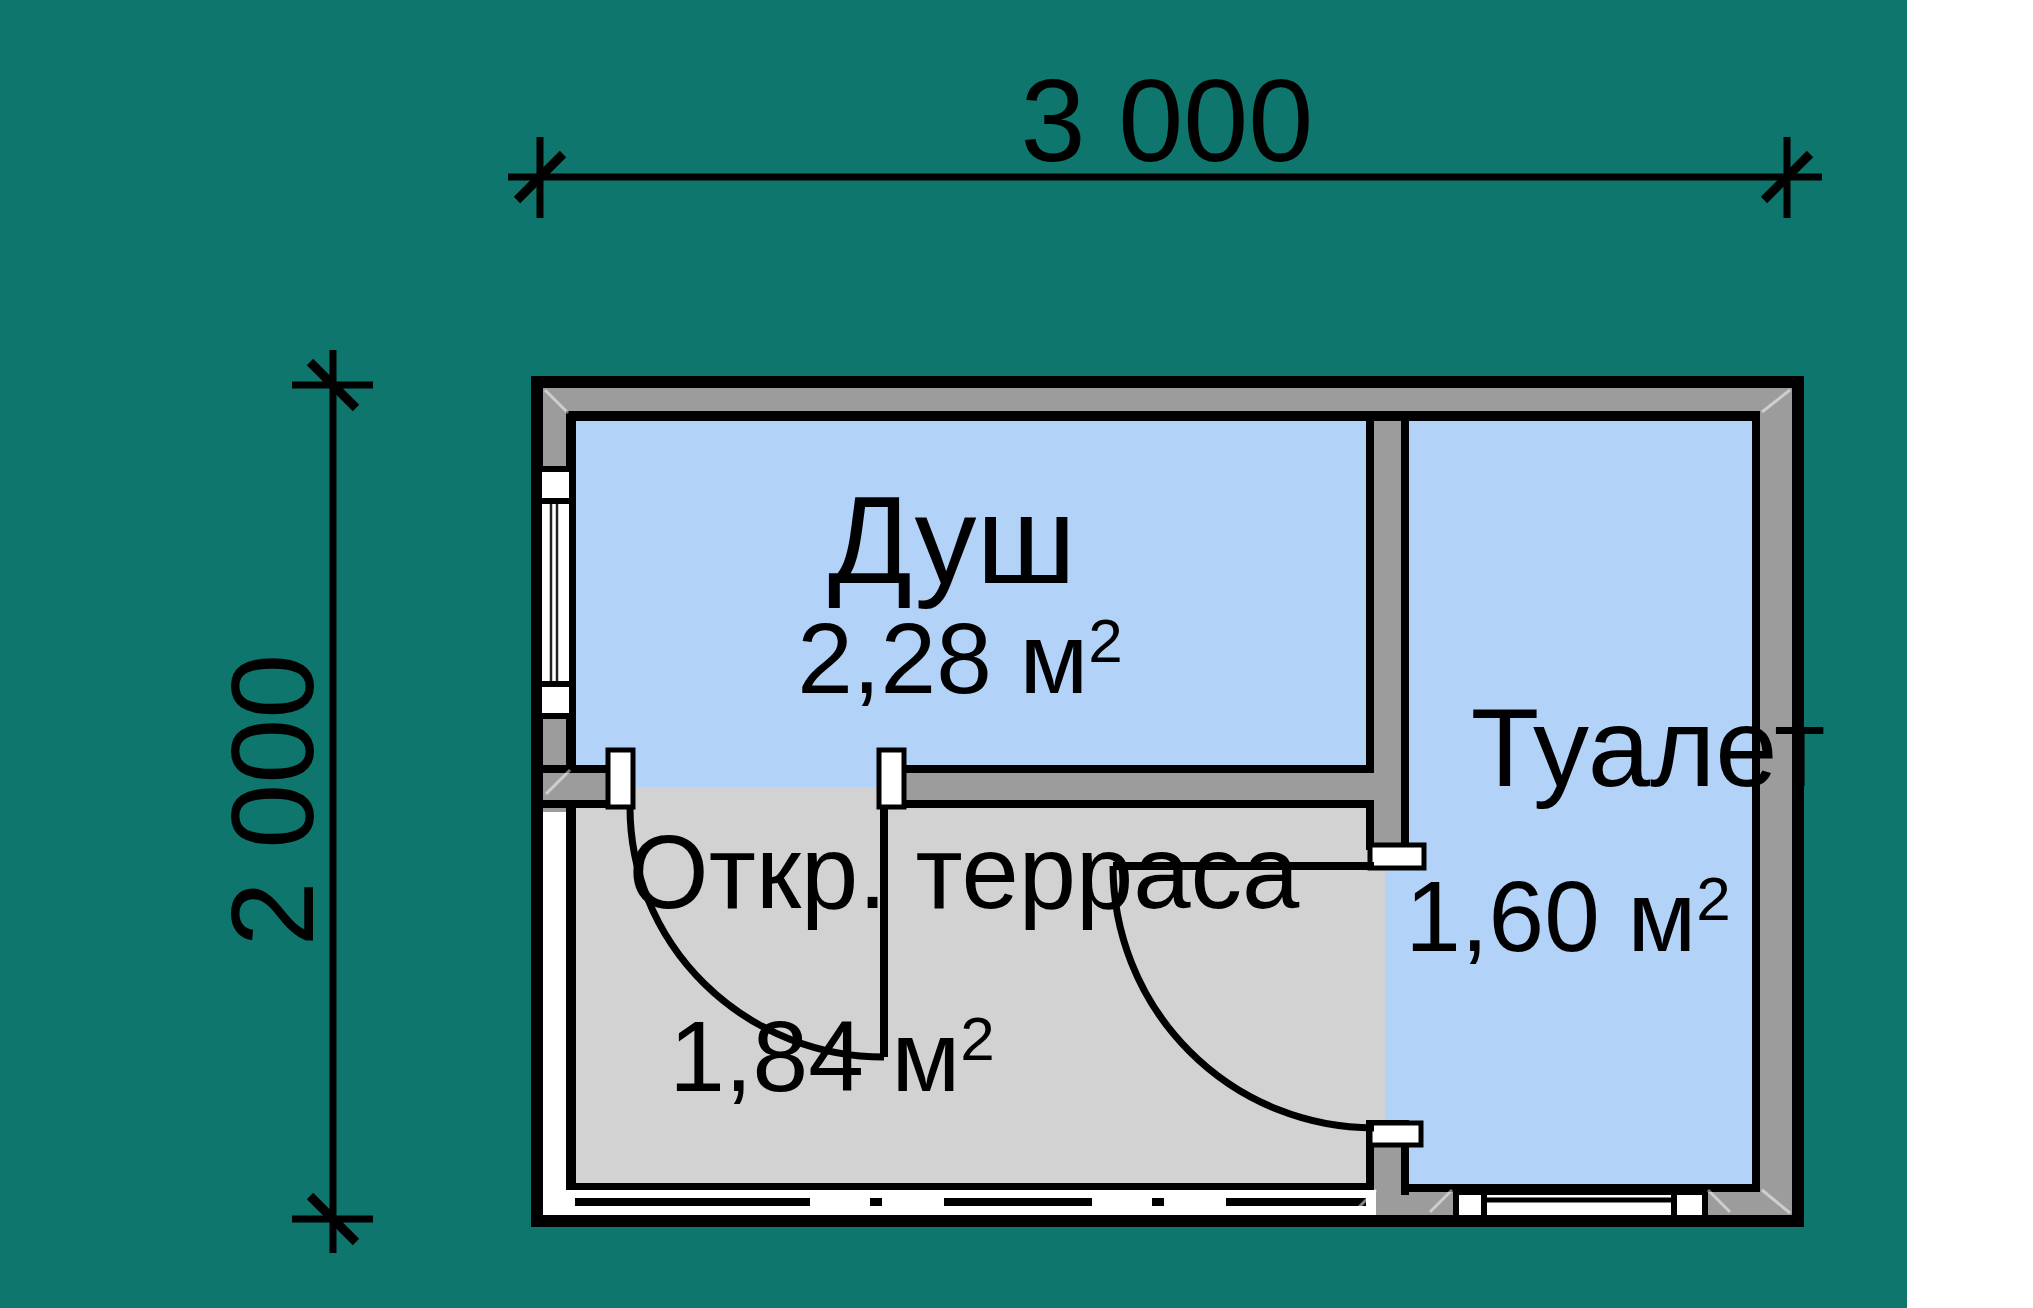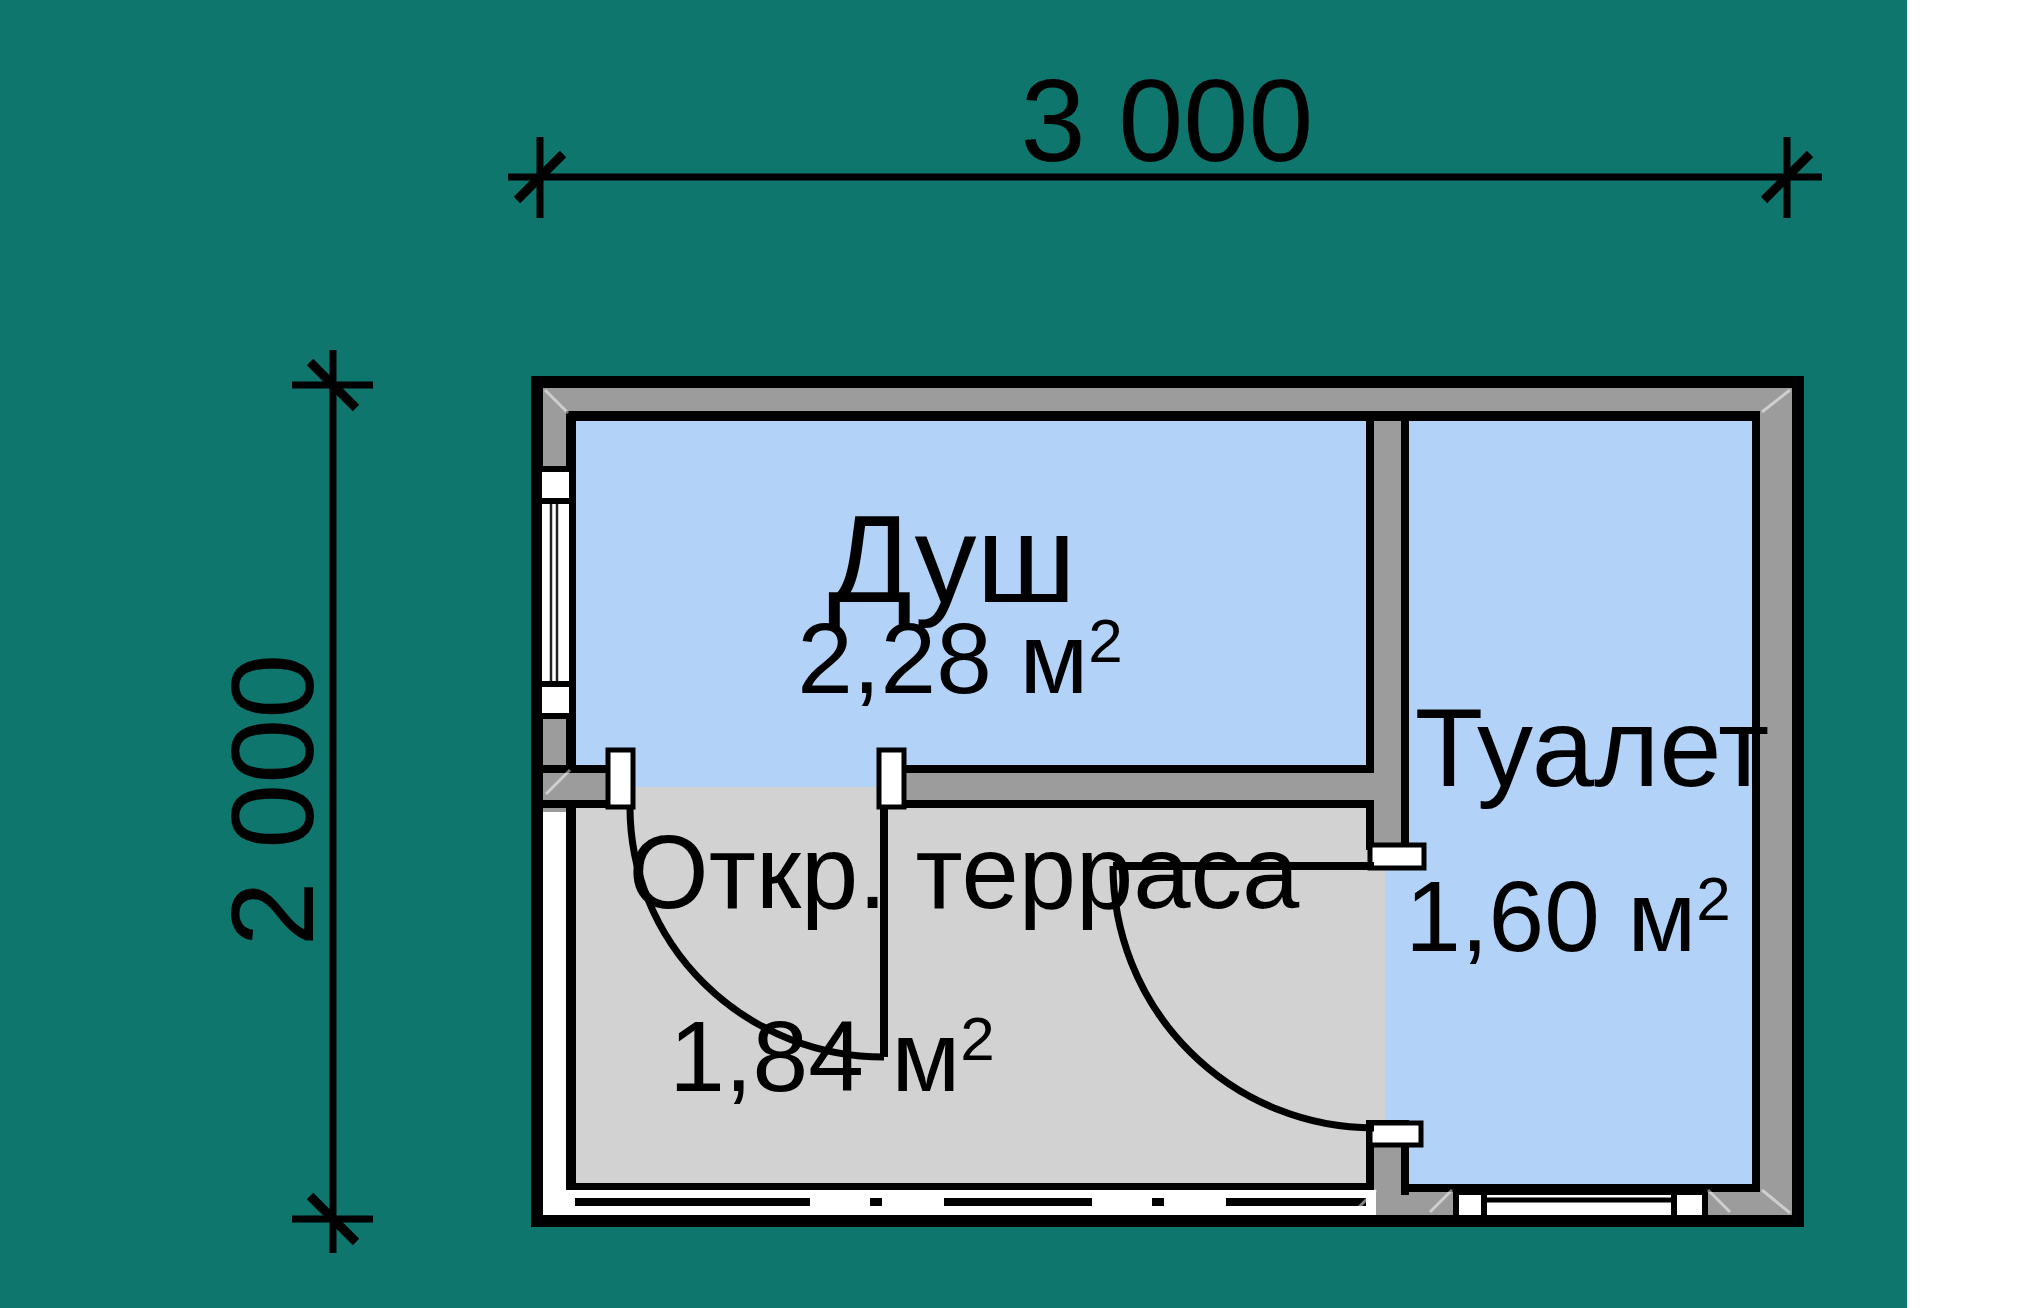--- a/index.html
+++ b/index.html
@@ -12,21 +12,21 @@
   }
   #plan-svg{position:absolute;left:0;top:0;width:2033px;height:1308px;}
   .txt{
     position:absolute;
     color:#000;
     white-space:nowrap;
     transform:translate(-50%,-50%);
     line-height:1;
     user-select:none;
   }
-  .room-name-lg{font-size:124px;margin-top:19px;}
+  .room-name-lg{font-size:124px;}
   .room-name-md{font-size:112px;}
   .room-name-terrace{font-size:103px;}
   .room-area{font-size:100px;}
   .room-area sup{
     font-size:62%;
     position:relative;
     top:-0.5em;
     vertical-align:baseline;
     line-height:0;
   }
@@ -113,21 +113,21 @@
   </svg>
 
   <div class="txt dim-label" style="left:1167px;top:120px;">3 000</div>
 
   <div class="txt dim-label dim-label-left" style="left:272px;top:800px;">2 000</div>
 
   <div class="txt room-name-lg" style="left:952px;top:540px;">Душ</div>
 
   <div class="txt room-area" style="left:960px;top:658px;"><span>2,28 м</span><sup>2</sup></div>
 
-  <div class="txt room-name-md" style="left:1592px;top:748px;">Туалет</div>
+  <div class="txt room-name-md" style="left:1648px;top:748px;">Туалет</div>
 
   <div class="txt room-area" style="left:1568px;top:916px;"><span>1,60 м</span><sup>2</sup></div>
 
   <div class="txt room-name-terrace" style="left:964px;top:872px;">Откр. терраса</div>
 
   <div class="txt room-area" style="left:792px;top:1056px;margin-left:40px;"><span>1,84 м</span><sup>2</sup></div>
 
 </div>
 
 </body></html>

